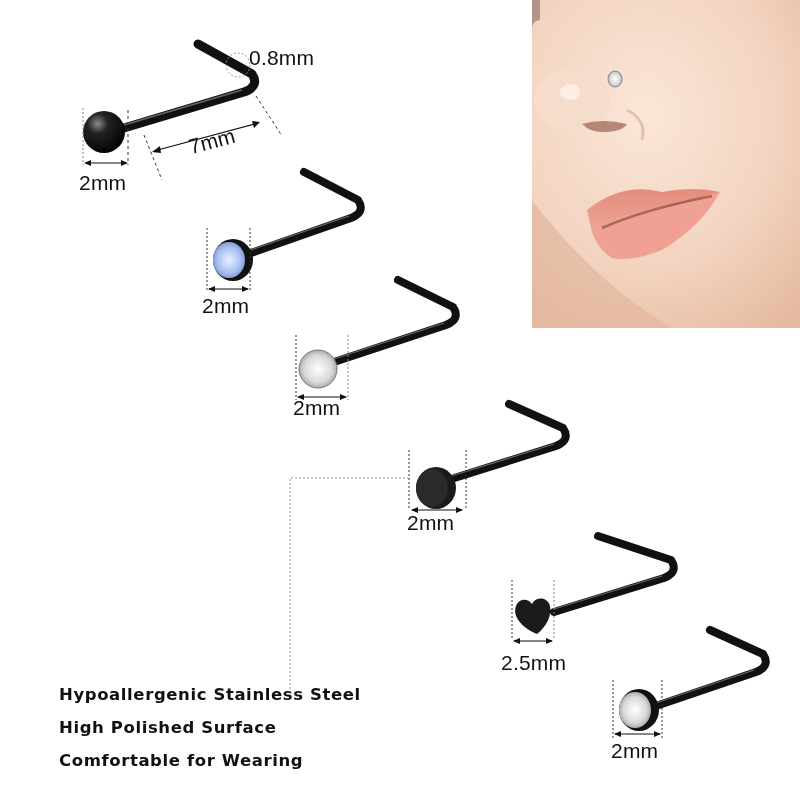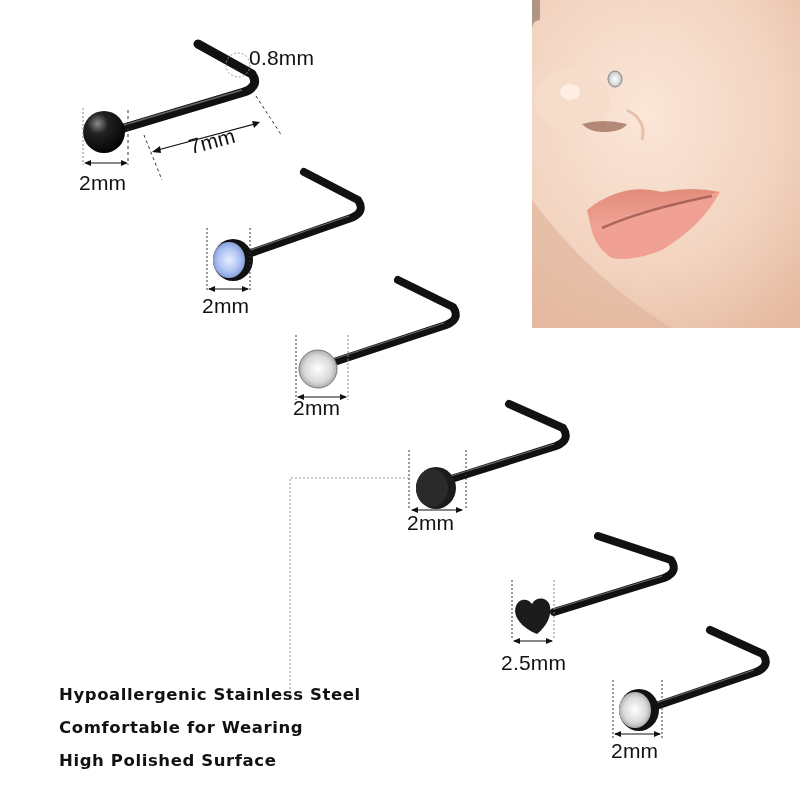--- a/index.html
+++ b/index.html
@@ -122,22 +122,22 @@
   <div class="dim-label" style="left:170px;top:136px;transform:rotate(-15deg);transform-origin:left top;">7mm</div>
   <div class="dim-label" style="left:63px;top:171px;">2mm</div>
   <div class="dim-label" style="left:186px;top:294px;">2mm</div>
   <div class="dim-label" style="left:277px;top:396px;">2mm</div>
   <div class="dim-label" style="left:391px;top:511px;">2mm</div>
   <div class="dim-label" style="left:485px;top:651px;">2.5mm</div>
   <div class="dim-label" style="left:595px;top:739px;">2mm</div>
 
   <div class="features">
     <div class="feature">Hypoallergenic Stainless Steel</div>
+    <div class="feature">High Polished Surface</div>
     <div class="feature">Comfortable for Wearing</div>
-    <div class="feature">High Polished Surface</div>
   </div>
 
   <div class="photo">
     <svg width="284" height="328">
       <defs>
         <radialGradient id="skin" cx="0.4" cy="0.35" r="0.8">
           <stop offset="0" stop-color="#fbe6d8"></stop>
           <stop offset="0.6" stop-color="#f2d3bf"></stop>
           <stop offset="1" stop-color="#e5b99f"></stop>
         </radialGradient>

